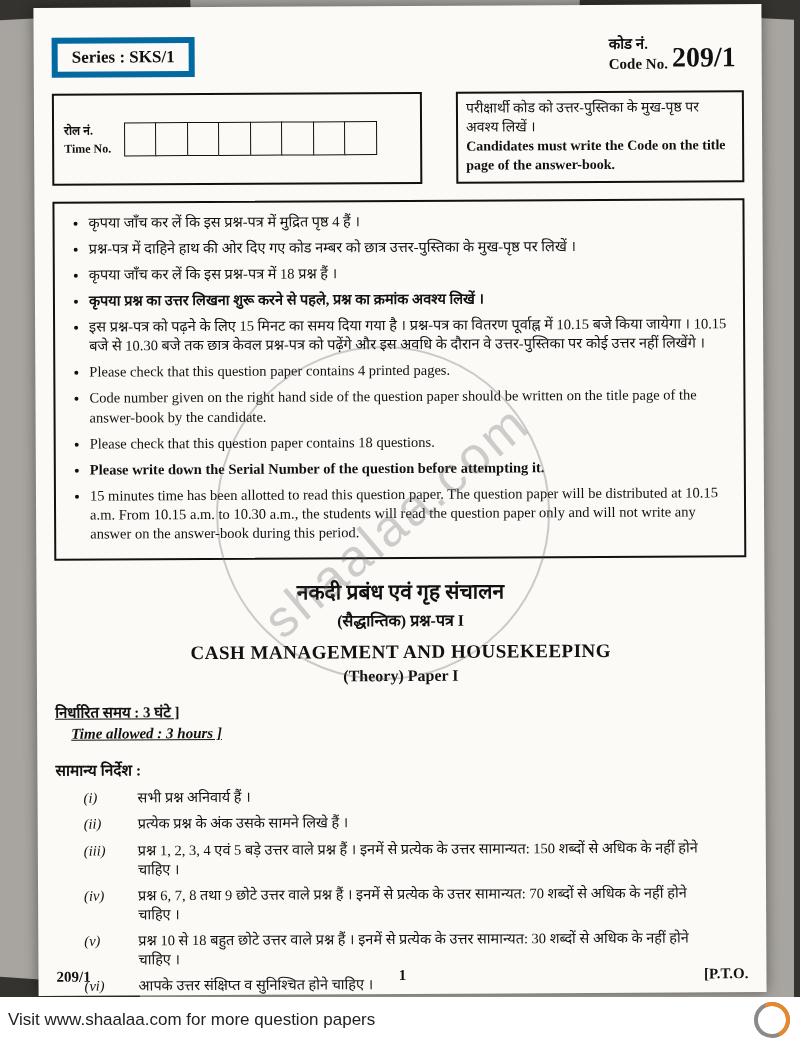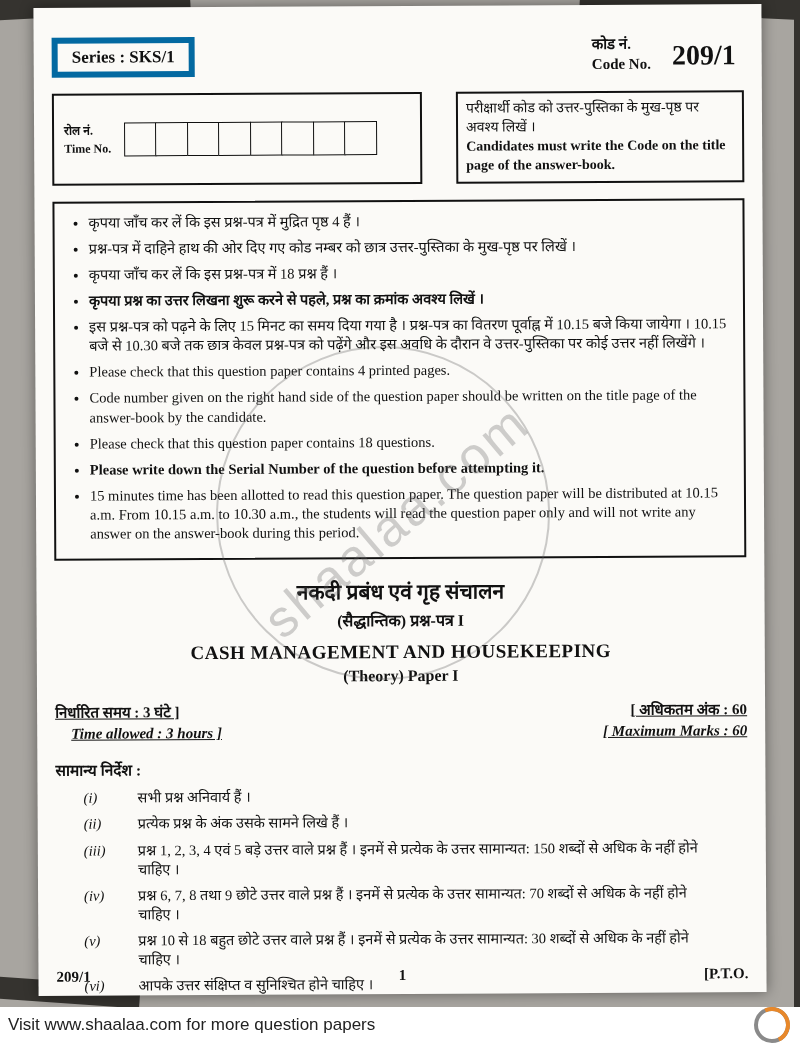--- a/index.html
+++ b/index.html
@@ -27,21 +27,21 @@
   
   .wm-wrap{position:absolute;left:150px;top:300px;width:400px;height:400px;z-index:6;pointer-events:none;}
   .wm-circle{position:absolute;left:30px;top:40px;width:330px;height:330px;border:2px solid rgba(90,90,90,0.30);border-radius:50%;}
   .wm-text{position:absolute;left:-40px;top:185px;width:500px;text-align:center;
     font-family:"Liberation Sans",sans-serif;font-size:52px;letter-spacing:3px;
     color:rgba(100,100,100,0.30);transform:rotate(-40deg);transform-origin:center;}
 
   
   .hdr-row{display:flex;justify-content:space-between;align-items:flex-start;}
   .series-box{border:6px solid #0369a1;padding:4px 14px;font-weight:bold;font-size:17px;}
-  .code-area{display:flex;align-items:center;gap:21px;padding-right:8px;}
+  .code-area{display:flex;align-items:flex-end;gap:4px;padding-right:8px;}
   .code-labels{font-weight:bold;font-size:15px;line-height:1.3;text-align:left;}
   .code-number{font-weight:bold;font-size:28px;margin-top:2px;}
 
   .row2{display:flex;justify-content:space-between;margin-top:16px;}
   .roll-box{border:2px solid #111;padding:8px 10px;display:flex;align-items:center;gap:14px;width:370px;box-sizing:border-box;}
   .roll-labels{font-weight:bold;font-size:12px;line-height:1.5;white-space:nowrap;}
   .roll-cells{display:flex;}
   .roll-cell{width:31px;height:32px;border:1.5px solid #111;margin-left:-1.5px;background:#fbfaf7;}
   .code-note{border:2px solid #111;width:288px;box-sizing:border-box;padding:6px 8px;font-size:14px;line-height:1.35;}
   .code-note .en{font-weight:bold;}
@@ -71,21 +71,21 @@
   .gi-heading{font-weight:bold;font-size:15.5px;margin-bottom:8px;}
   .gi-row{display:flex;margin-bottom:7px;font-size:14.5px;line-height:1.32;}
   .gi-num{width:46px;flex:0 0 46px;font-style:italic;padding-left:28px;box-sizing:content-box;}
   .gi-text{flex:1;padding-left:8px;padding-right:30px;}
 
   
   .page-footer{position:absolute;left:18px;right:18px;bottom:10px;display:flex;justify-content:space-between;font-weight:bold;font-size:15px;}
   .page-footer .c{position:absolute;left:0;right:0;text-align:center;}
 
   
-  .banner{position:absolute;left:0;right:0;bottom:0;height:36px;background:#ffffff;z-index:3;
+  .banner{position:absolute;left:0;right:0;bottom:0;height:46px;background:#ffffff;z-index:3;
     display:flex;align-items:center;justify-content:space-between;padding:0 10px 0 8px;box-sizing:border-box;}
   .banner-text{font-family:"Liberation Sans",sans-serif;font-size:17px;color:#222;}
   .logo{width:36px;height:36px;border-radius:50%;border:4px solid #8a8a8a;box-sizing:border-box;position:relative;background:#fff;}
   .logo::after{content:"";position:absolute;left:-4px;top:-4px;width:36px;height:36px;border-radius:50%;
     border:4px solid transparent;border-top-color:#e8882a;border-right-color:#e8882a;box-sizing:border-box;transform:rotate(20deg);}
 </style>
 </head>
 <body>
 
 <div class="edge tl"></div>
@@ -154,24 +154,20 @@
     <div class="t-hisub">(सैद्धान्तिक) प्रश्न-पत्र I</div>
     <div class="t-en">CASH MANAGEMENT AND HOUSEKEEPING</div>
     <div class="t-ensub">(Theory) Paper I</div>
   </div>
 
   <div class="meta-row">
     <div class="meta-col">
       <div class="hi">निर्धारित समय : 3 घंटे ]</div>
       <div class="en">Time allowed : 3 hours ]</div>
     </div>
-    <div class="meta-col right">
-      <div class="hi">[ अधिकतम अंक : 60</div>
-      <div class="en">[ Maximum Marks : 60</div>
-    </div>
   </div>
 
   <div class="gi">
     <div class="gi-heading">सामान्य निर्देश :</div>
     <div>
         <div class="gi-row">
           <div class="gi-num">(i)</div>
           <div class="gi-text">सभी प्रश्न अनिवार्य हैं ।</div>
         </div>
         <div class="gi-row">

